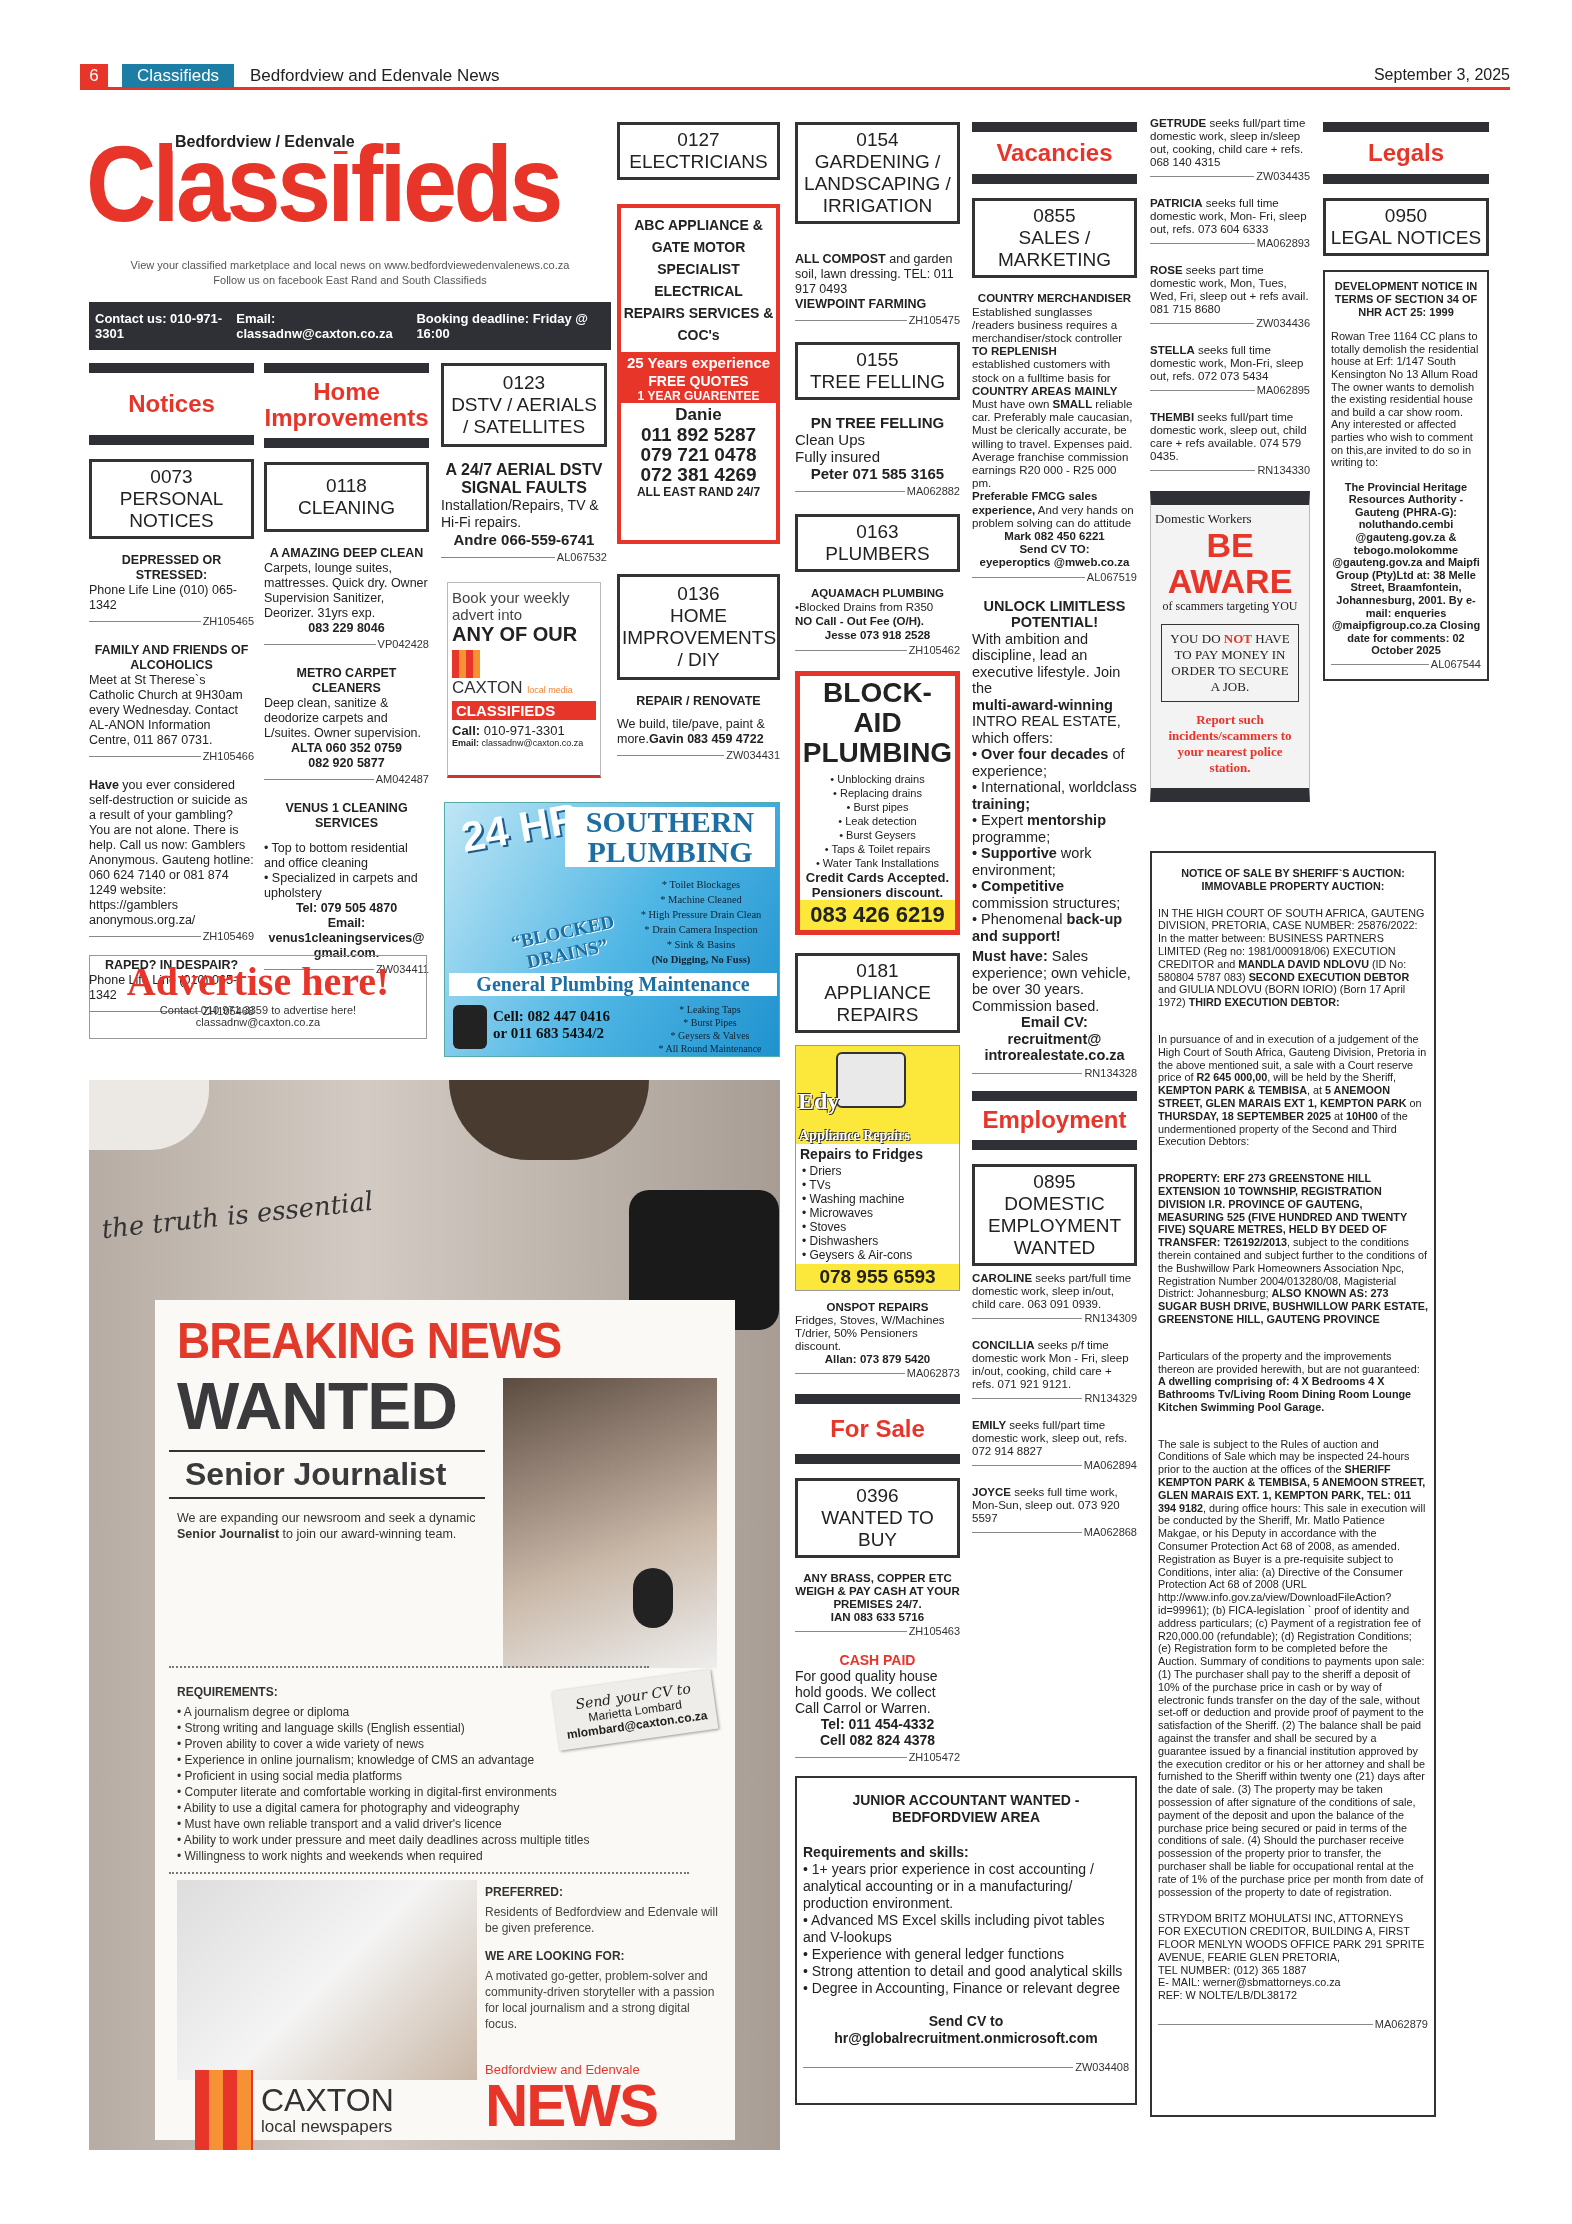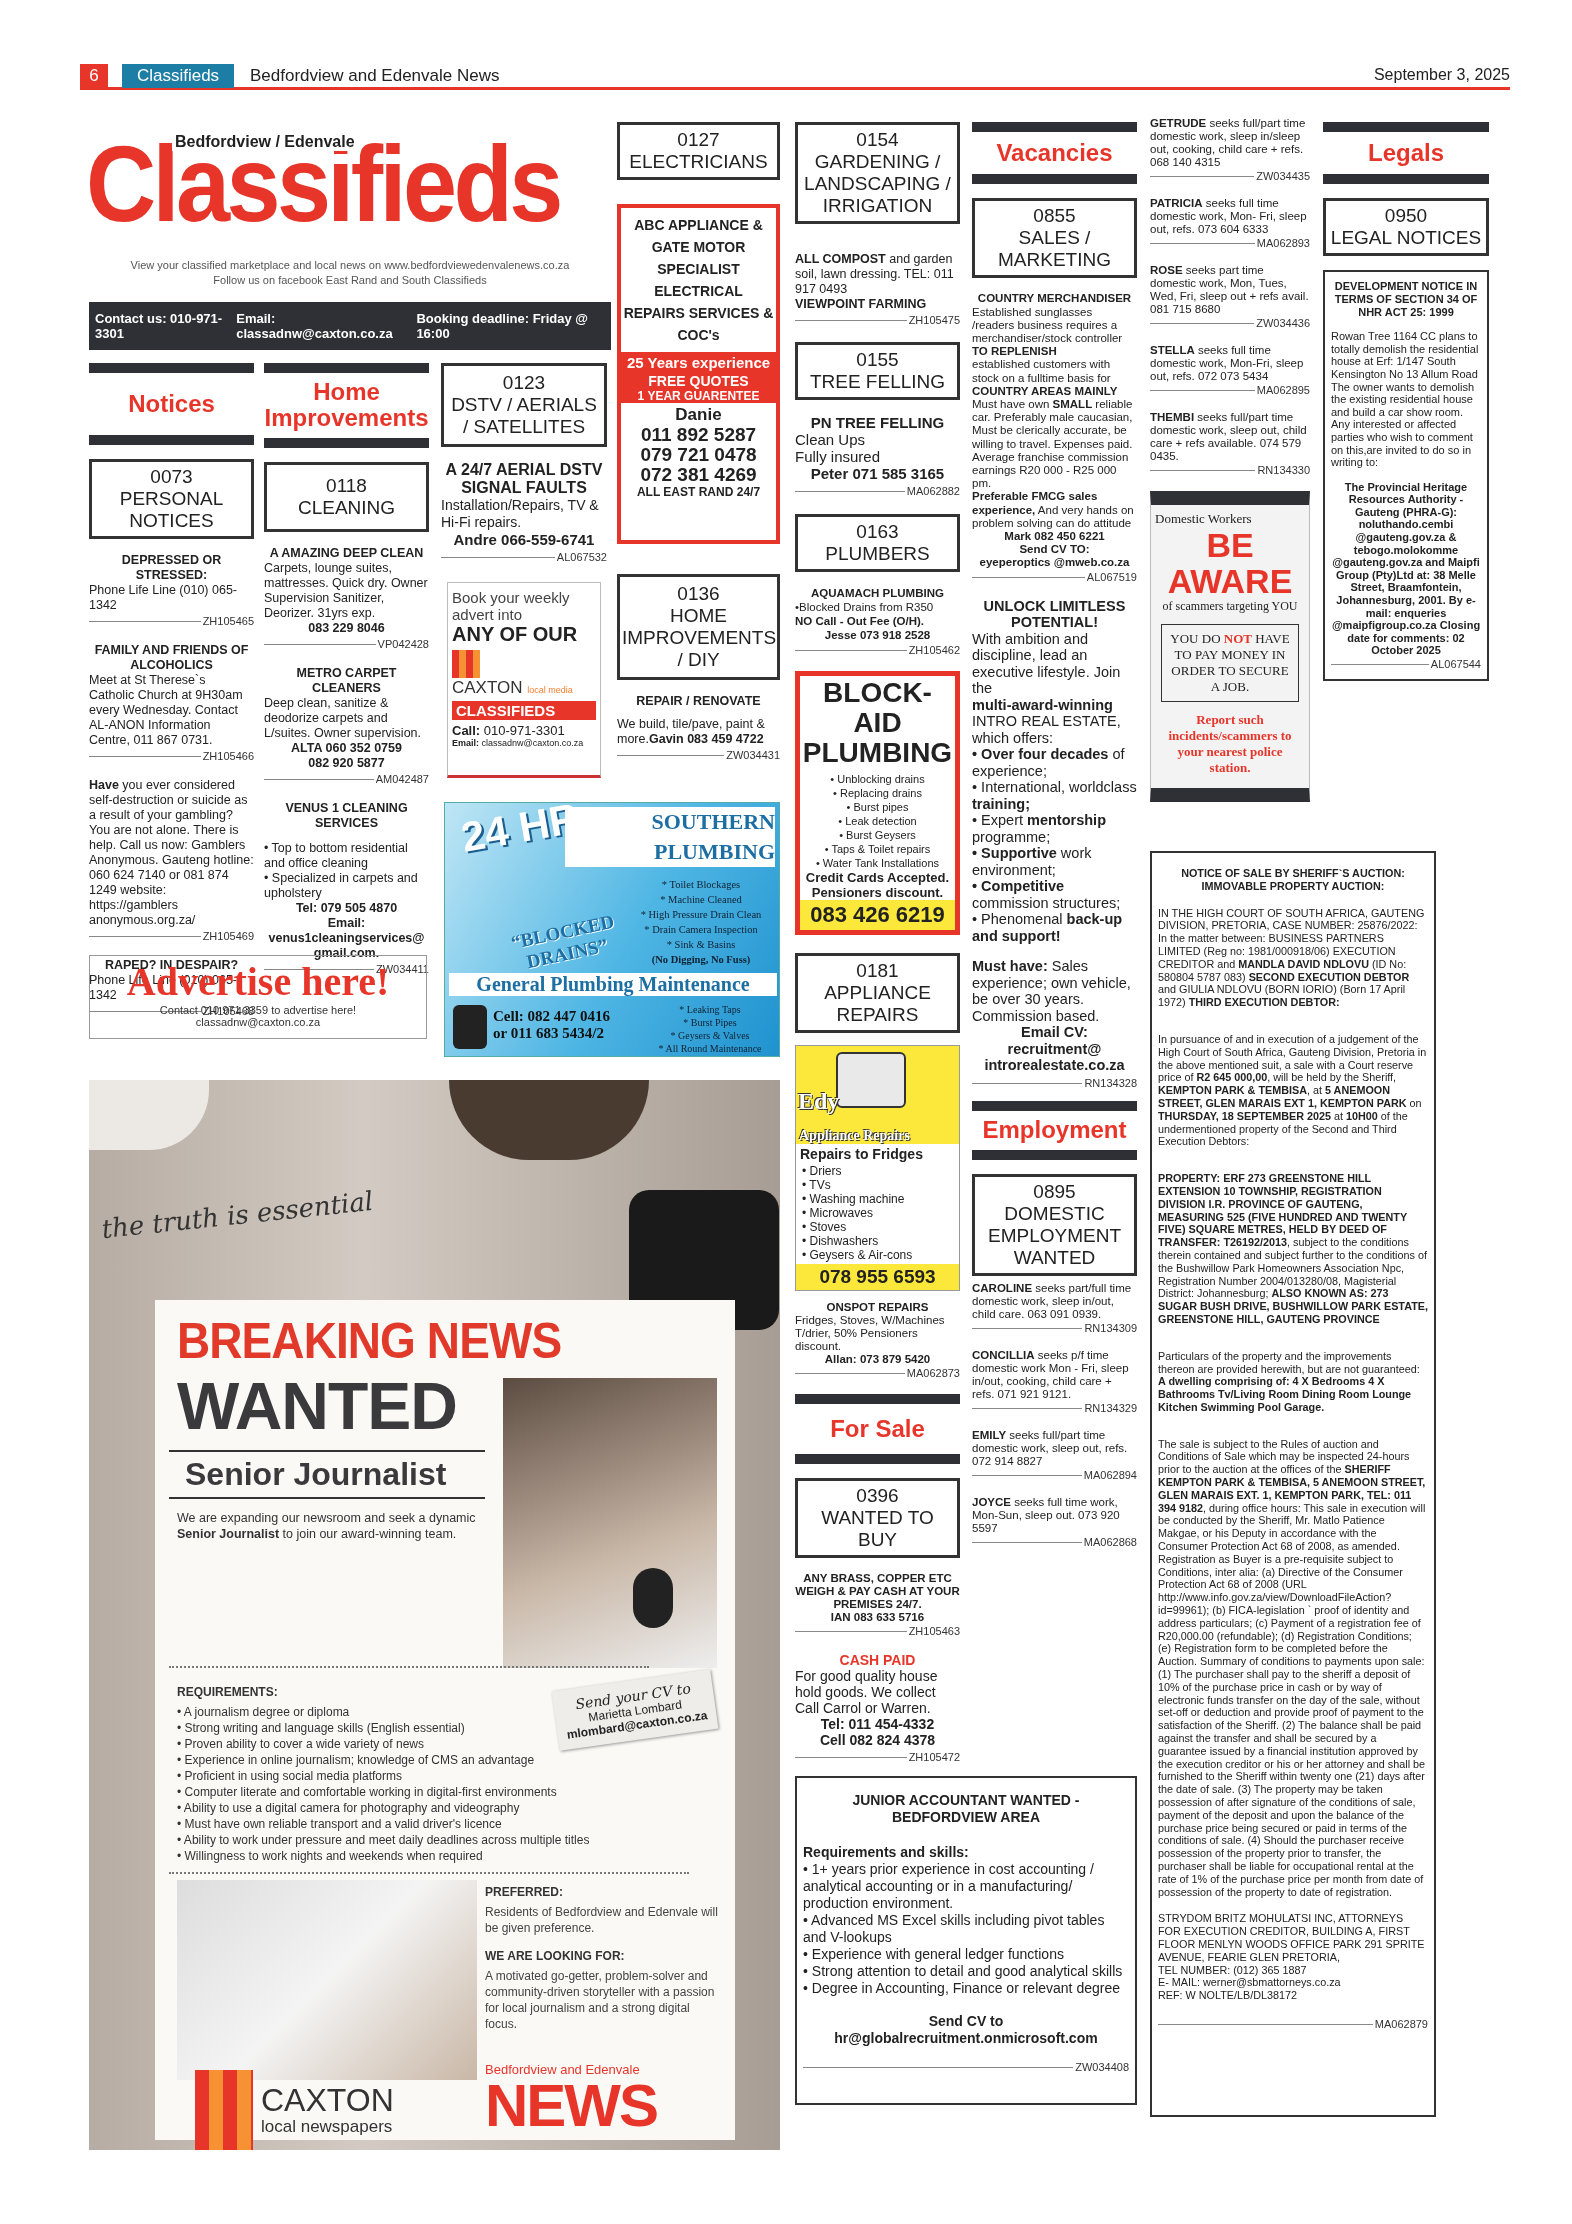--- a/index.html
+++ b/index.html
@@ -168,21 +168,21 @@
   <div class="gap"></div>
   <div class="ad">
     <span class="hd">REPAIR / RENOVATE</span>
     <div style="margin-top:8px"><span>We build, tile/pave, paint &amp; more.</span><b>Gavin 083 459 4722</b></div>
     <div class="ref">ZW034431</div>
   </div>
 </div>
 
 <div class="abs" style="left:444px;top:802px;width:336px;height:255px;background:linear-gradient(120deg,#bfe6f5,#4fb6e4 55%,#1f92cf);border:1px solid #5aa">
   <div style="position:absolute;left:16px;top:6px;font-size:42px;font-weight:900;color:#fff;line-height:38px;text-shadow:2px 2px #1b5f90;transform:rotate(-10deg)">24 HR</div>
-  <div style="position:absolute;left:120px;top:4px;width:210px;background:#fff;text-align:right;font-family:'Liberation Serif',serif;font-size:22px;font-weight:bold;color:#1d6ea3;line-height:30px">SOUTHERN PLUMBING</div>
+  <div style="position:absolute;left:120px;top:4px;width:210px;background:#fff;text-align:center;font-family:'Liberation Serif',serif;font-size:30px;font-weight:bold;color:#1d6ea3;line-height:30px">SOUTHERN PLUMBING</div>
   <div style="position:absolute;left:180px;top:74px;width:152px;text-align:center;font-family:'Liberation Serif',serif;font-size:10.5px;line-height:15px;color:#123">
     <div>* Toilet Blockages</div>
     <div>* Machine Cleaned</div>
     <div>* High Pressure Drain Clean</div>
     <div>* Drain Camera Inspection</div>
     <div>* Sink &amp; Basins</div>
     <div style="font-weight:bold">(No Digging, No Fuss)</div>
   </div>
   <div style="position:absolute;left:60px;top:118px;width:120px;text-align:center;font-family:'Liberation Serif',serif;font-size:19px;font-weight:bold;color:#1d6ea3;transform:rotate(-12deg);text-shadow:1px 1px #fff">“BLOCKED DRAINS”</div>
   <div style="position:absolute;left:4px;top:170px;width:328px;background:#fff;text-align:center;font-family:'Liberation Serif',serif;font-size:20px;font-weight:bold;color:#1d6ea3">General Plumbing Maintenance</div>
@@ -393,21 +393,21 @@
   <div class="ad" style="font-size:14.5px;line-height:16.5px">
     <span class="hd">UNLOCK LIMITLESS POTENTIAL!</span>
     <div>With ambition and discipline, lead an executive lifestyle. Join the</div>
     <div><b>multi-award-winning</b><span> INTRO REAL ESTATE, which offers:</span></div>
     <div><b>• Over four decades</b><span> of experience;</span></div>
     <div><span>• International, worldclass </span><b>training;</b></div>
     <div><span>• Expert </span><b>mentorship</b><span> programme;</span></div>
     <div><b>• Supportive</b><span> work environment;</span></div>
     <div><b>• Competitive</b><span> commission structures;</span></div>
     <div><span>• Phenomenal </span><b>back-up and support!</b></div>
-    <div style="margin-top:14px"><b>Must have:</b><span> Sales experience; own vehicle, be over 30 years. Commission based.</span></div>
+    <div style="margin-top:4px"><b>Must have:</b><span> Sales experience; own vehicle, be over 30 years. Commission based.</span></div>
     <span class="hd">Email CV:</span>
     <span class="hd">recruitment@ introrealestate.co.za</span>
     <div class="ref">RN134328</div>
   </div>
   <div style="height:10px"></div>
   <div class="sechead cond" style="padding:6px 0">Employment</div>
   <div class="gap"></div>
   <div class="catbox cond">
     <div>0895</div>
     <div>DOMESTIC EMPLOYMENT WANTED</div>

